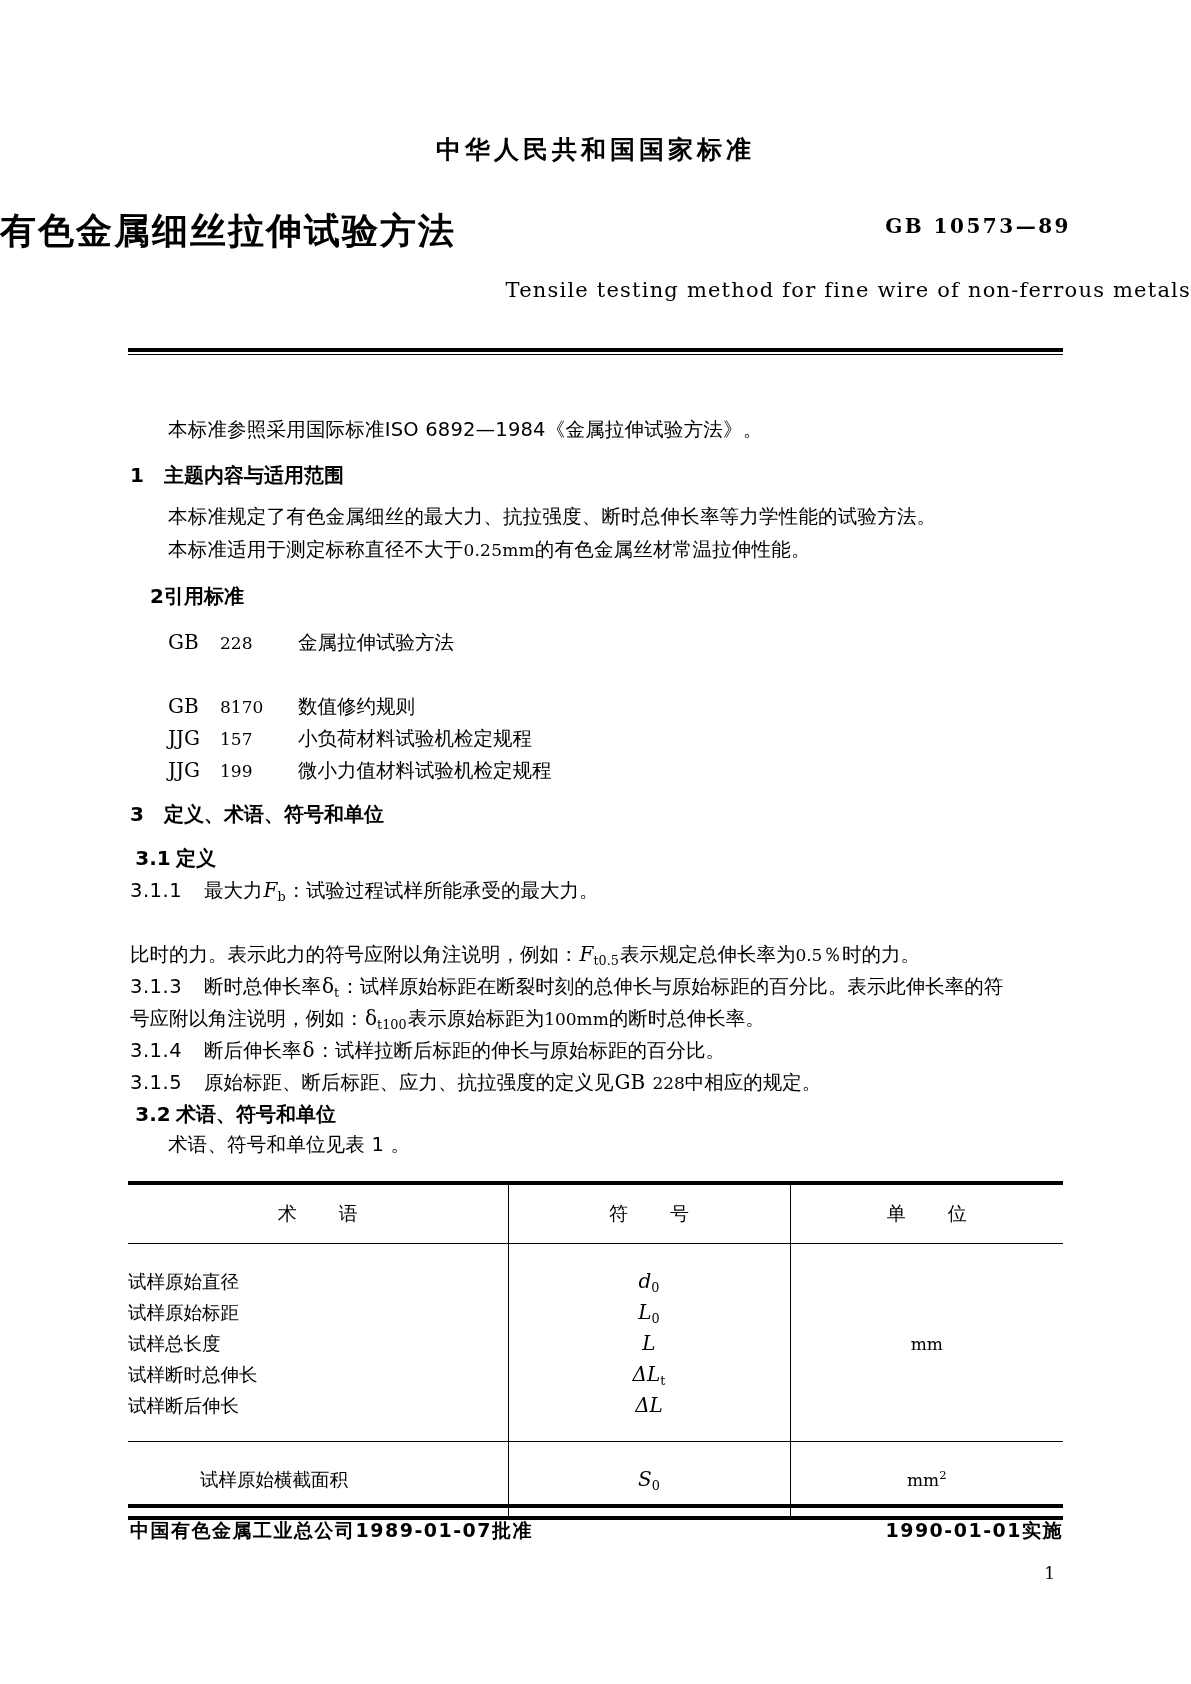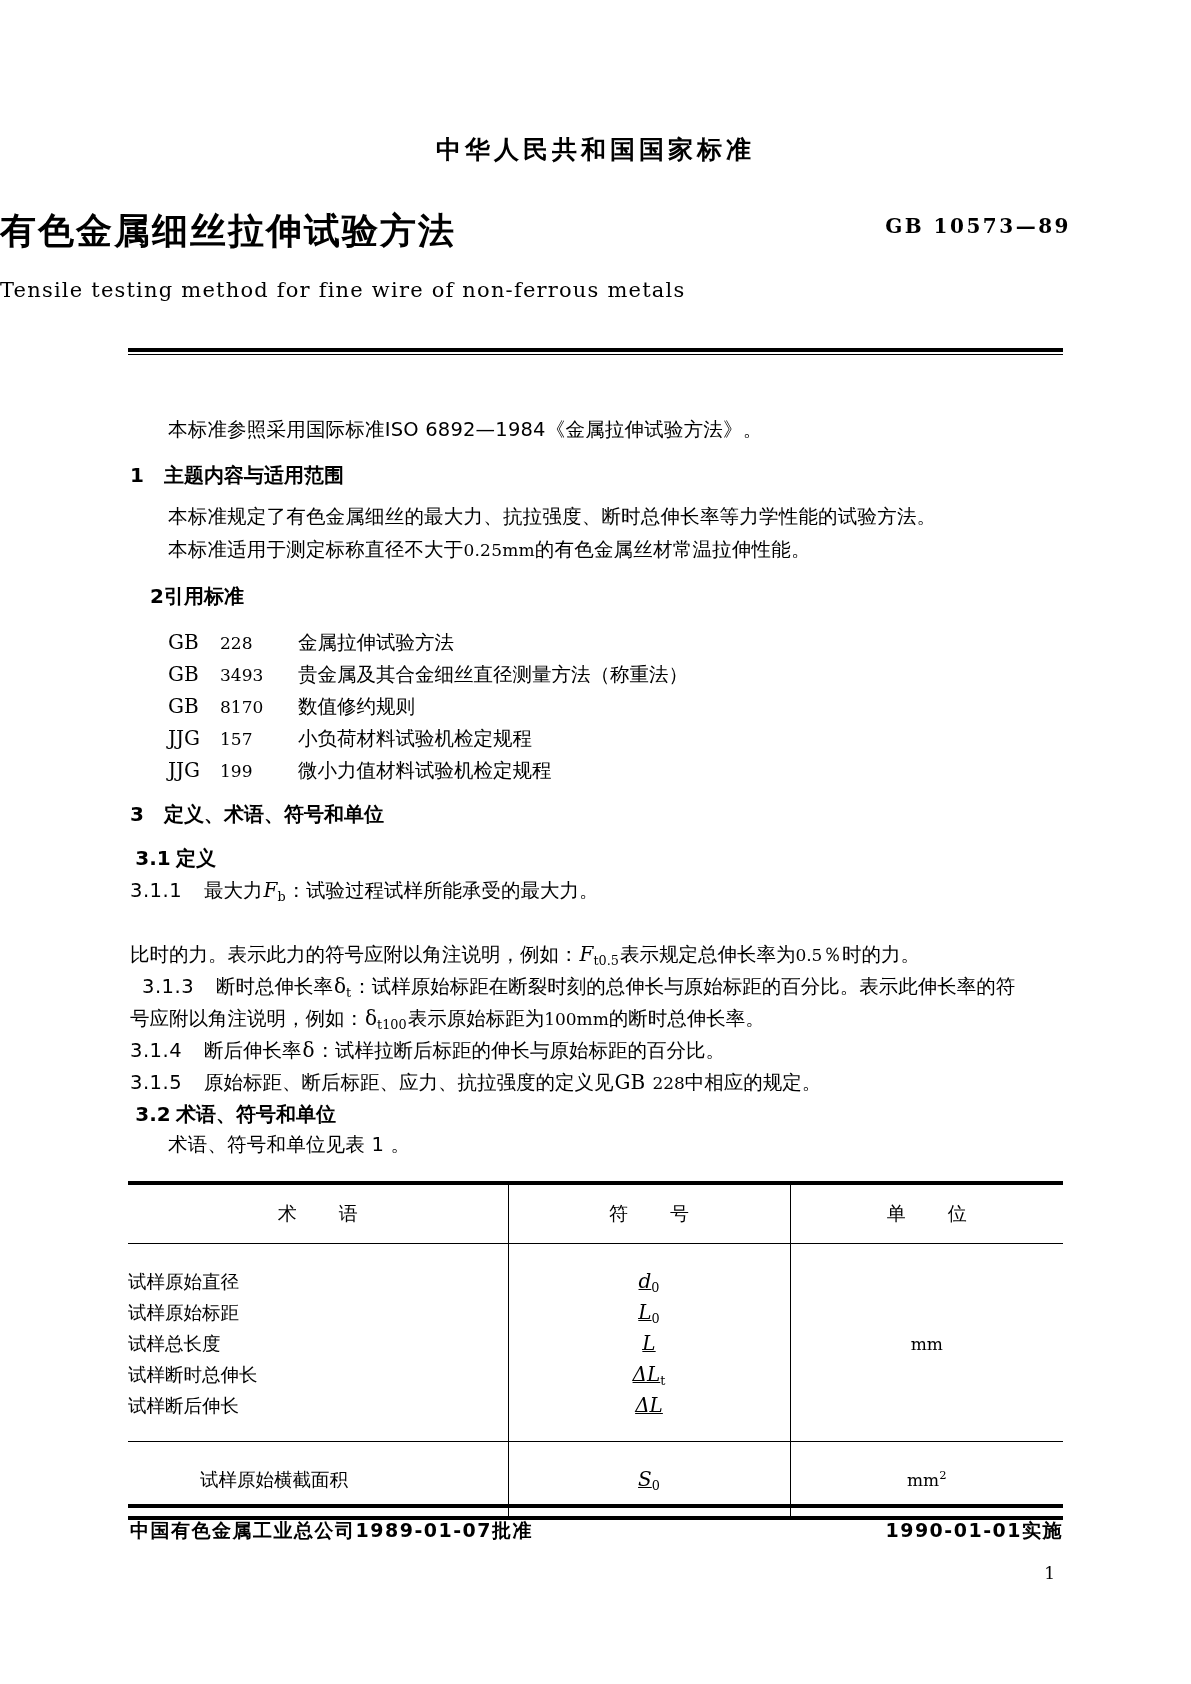--- a/index.html
+++ b/index.html
@@ -48,21 +48,21 @@
     right: 120px; top: 214px;
     font-family: "DejaVu Serif", "Liberation Serif", serif;
     font-weight: bold;
     font-size: 20px;
     letter-spacing: 2.5px;
   }
   .doc-title-en {
     position: absolute;
     left: 0; top: 278px;
     width: 1191px;
-    text-align: left;
+    text-align: right;
     font-family: "DejaVu Serif", "Liberation Serif", serif;
     font-size: 21px;
     letter-spacing: 1.2px;
   }
 
   .rule-double {
     position: absolute;
     left: 128px;
     width: 935px;
     border-top: 4px solid #000;
@@ -206,21 +206,21 @@
     font-size: 19px;
     text-align: center;
   }
   .tbl thead th.sep,
   .tbl tbody td.sep { border-left: 1.5px solid #000; }
 
   .hdr-spaced { letter-spacing: 18px; padding-left: 18px; }
 
   .grp-term { padding-left: 72px; font-size: 18.5px; text-align: left; }
   .grp-term div { height: 31px; line-height: 31px; white-space: nowrap; }
-  .grp-sym { text-align: center; text-decoration: underline; }
+  .grp-sym { text-align: center; }
   .grp-sym div { height: 31px; line-height: 31px; }
   .grp-unit { text-align: center; font-family: "DejaVu Serif","Liberation Serif",serif; font-size: 17px; }
 
   .row-group-1 td { padding-top: 22px; padding-bottom: 20px; border-bottom: 1.5px solid #000; }
   .row-group-2 td { height: 74px; border-bottom: 4px solid #000; }
   .row-group-2 .grp-term { padding-left: 72px; }
 
   
   .footer-left {
     position: absolute;
@@ -269,23 +269,20 @@
 
   <div class="body-line indent" style="top:538px;"><span>本标准适用于测定标称直径不大于</span><span class="num-serif">0.25</span><span class="num-serif">mm</span><span>的有色金属丝材常温拉伸性能。</span></div>
 
   <div class="sec-head" style="top:583px;text-align:right;">
     <span class="num">2</span><span>引用标准</span>
   </div>
 
   <div class="ref-row" style="top:629px;">
     <span class="ref-code">GB</span><span class="ref-no">228</span><span>金属拉伸试验方法</span>
   </div>
-  <div class="ref-row" style="top:661px;">
-    <span class="ref-code">GB</span><span class="ref-no">3493</span><span>贵金属及其合金细丝直径测量方法（称重法）</span>
-  </div>
   <div class="ref-row" style="top:693px;">
     <span class="ref-code">GB</span><span class="ref-no">8170</span><span>数值修约规则</span>
   </div>
   <div class="ref-row" style="top:725px;">
     <span class="ref-code">JJG</span><span class="ref-no">157</span><span>小负荷材料试验机检定规程</span>
   </div>
   <div class="ref-row" style="top:757px;">
     <span class="ref-code">JJG</span><span class="ref-no">199</span><span>微小力值材料试验机检定规程</span>
   </div>
 
@@ -298,21 +295,21 @@
   </div>
 
   <div class="def-line" style="top:877px;">
     <span class="dnum">3.1.1</span><span>最大力</span><span class="mathi"><span>F</span><sub>b</sub></span><span>：试验过程试样所能承受的最大力。</span>
   </div>
 
   <div class="cont-line" style="top:941px;">
     <span>比时的力。表示此力的符号应附以角注说明，例如：</span><span class="mathi"><span>F</span><sub>t0.5</sub></span><span>表示规定总伸长率为</span><span class="num-serif">0.5</span><span>％时的力。</span>
   </div>
 
-  <div class="def-line" style="top:973px;margin-left:12px;">
+  <div class="def-line" style="top:973px;">
     <span class="dnum">3.1.3</span><span>断时总伸长率</span><span class="mathu"><span>δ</span><sub>t</sub></span><span>：试样原始标距在断裂时刻的总伸长与原始标距的百分比。表示此伸长率的符</span>
   </div>
   <div class="cont-line" style="top:1005px;">
     <span>号应附以角注说明，例如：</span><span class="mathu"><span>δ</span><sub>t100</sub></span><span>表示原始标距为</span><span class="num-serif">100</span><span class="num-serif">mm</span><span>的断时总伸长率。</span>
   </div>
 
   <div class="def-line" style="top:1037px;">
     <span class="dnum">3.1.4</span><span>断后伸长率</span><span class="mathu">δ</span><span>：试样拉断后标距的伸长与原始标距的百分比。</span>
   </div>
 

